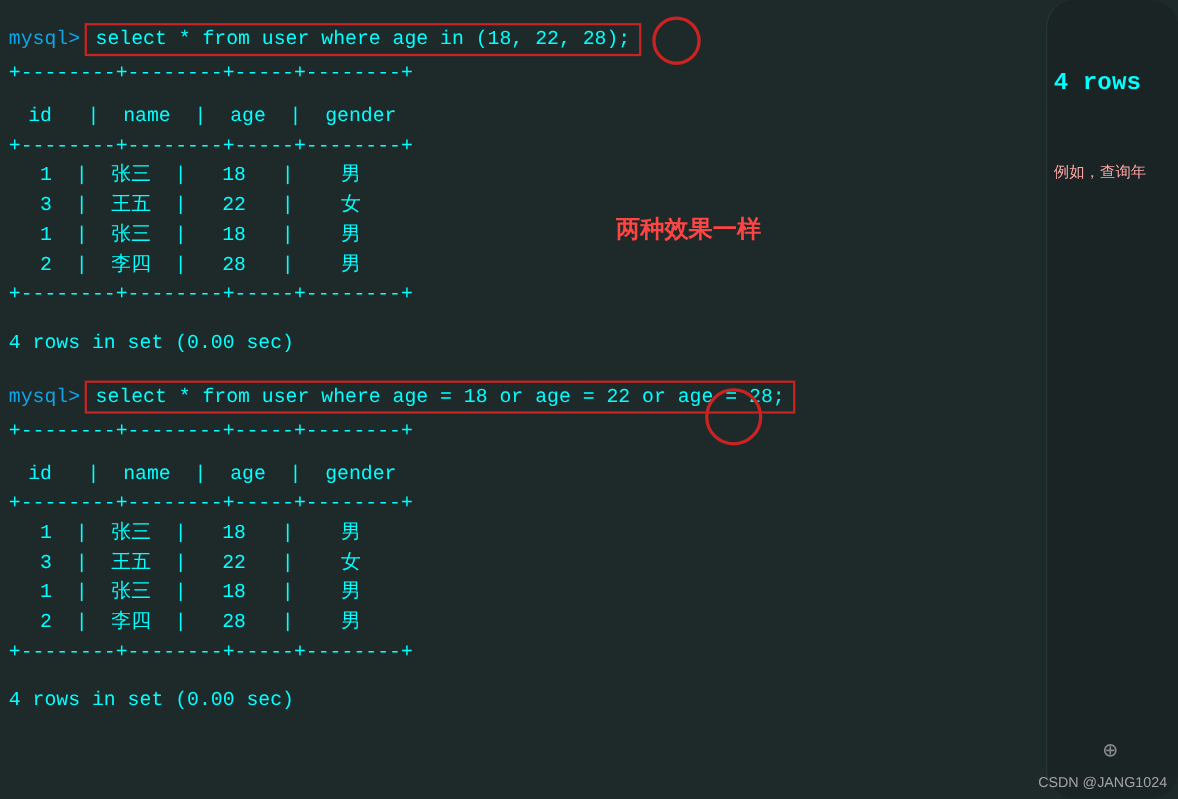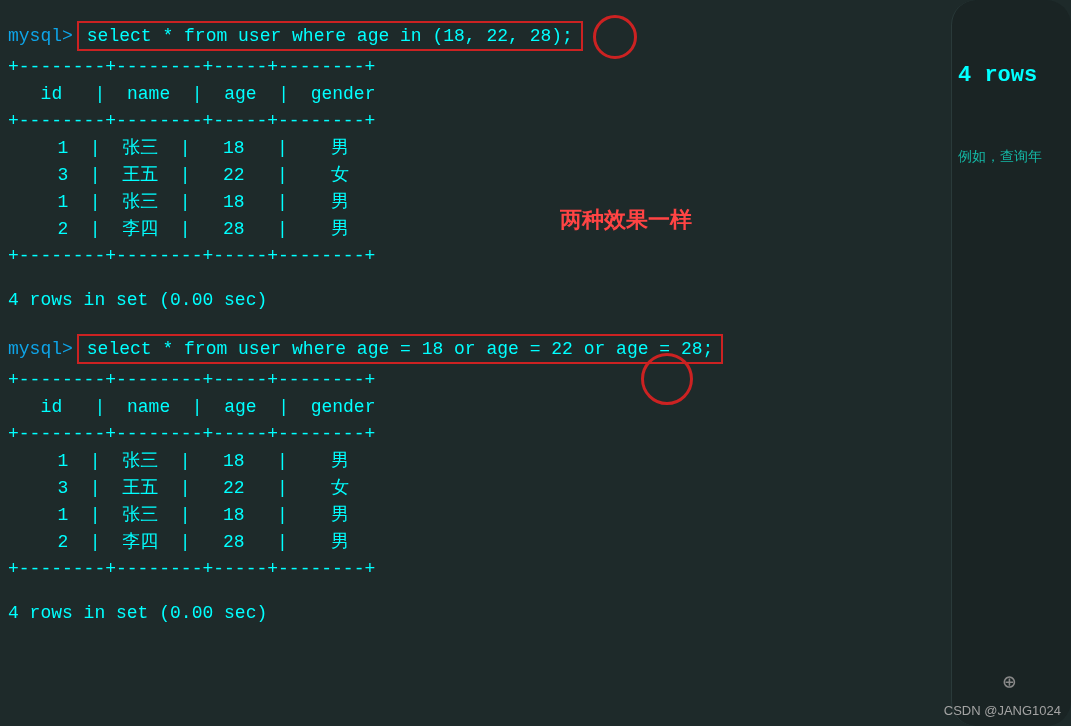--- a/index.html
+++ b/index.html
@@ -42,21 +42,21 @@
     }
 
     .rows-badge {
       color: #00ffff;
       font-size: 22px;
       font-weight: bold;
       margin-top: 55px;
     }
 
     .right-note {
-      color: #14b8a6;
+      color: #fca5a5;
       font-size: 14px;
       margin-top: 60px;
       writing-mode: horizontal-tb;
     }
 
     .circle-annotation {
       position: absolute;
       border: 3px solid #cc2222;
       border-radius: 50%;
       pointer-events: none;
@@ -99,26 +99,27 @@
       line-height: 1.5;
     }
 
     .sep-line {
       color: #00cccc;
       padding-left: 8px;
       line-height: 1.4;
     }
 
     .header-line {
-      padding-left: 19px;
+      padding-left: 4px;
       line-height: 1.5;
+      margin-top: 12px;
     }
 
     .data-line {
-      padding-left: 25px;
+      padding-left: 4px;
       line-height: 1.5;
     }
 
     .result-line {
       padding-left: 8px;
       line-height: 1.6;
       margin: 16px 0;
     }
 
     .note-text {
@@ -187,21 +188,21 @@
 
       <div class="sep-line">
         <pre>+--------+--------+-----+--------+</pre>
       </div>
 
       <div class="result-line">
         <span>4 rows in set (0.00 sec)</span>
       </div>
     </div>
 
-    <div class="note-text" style="top: 205px; left: 560px;">两种效果一样</div>
+    <div class="note-text" style="top: 193px; left: 560px;">两种效果一样</div>
 
     <div class="block" style="margin-top: 8px;">
 
       <div class="sql-line">
         <span class="prompt">mysql&gt;</span>
         <span style="margin-left:4px; display:inline-flex; align-items:flex-end; border: 2px solid #cc2222; padding: 3px 8px;">
           <span>select * from user where age = 18 or age = 22 or age = 28;</span>
         </span>
       </div>
 

